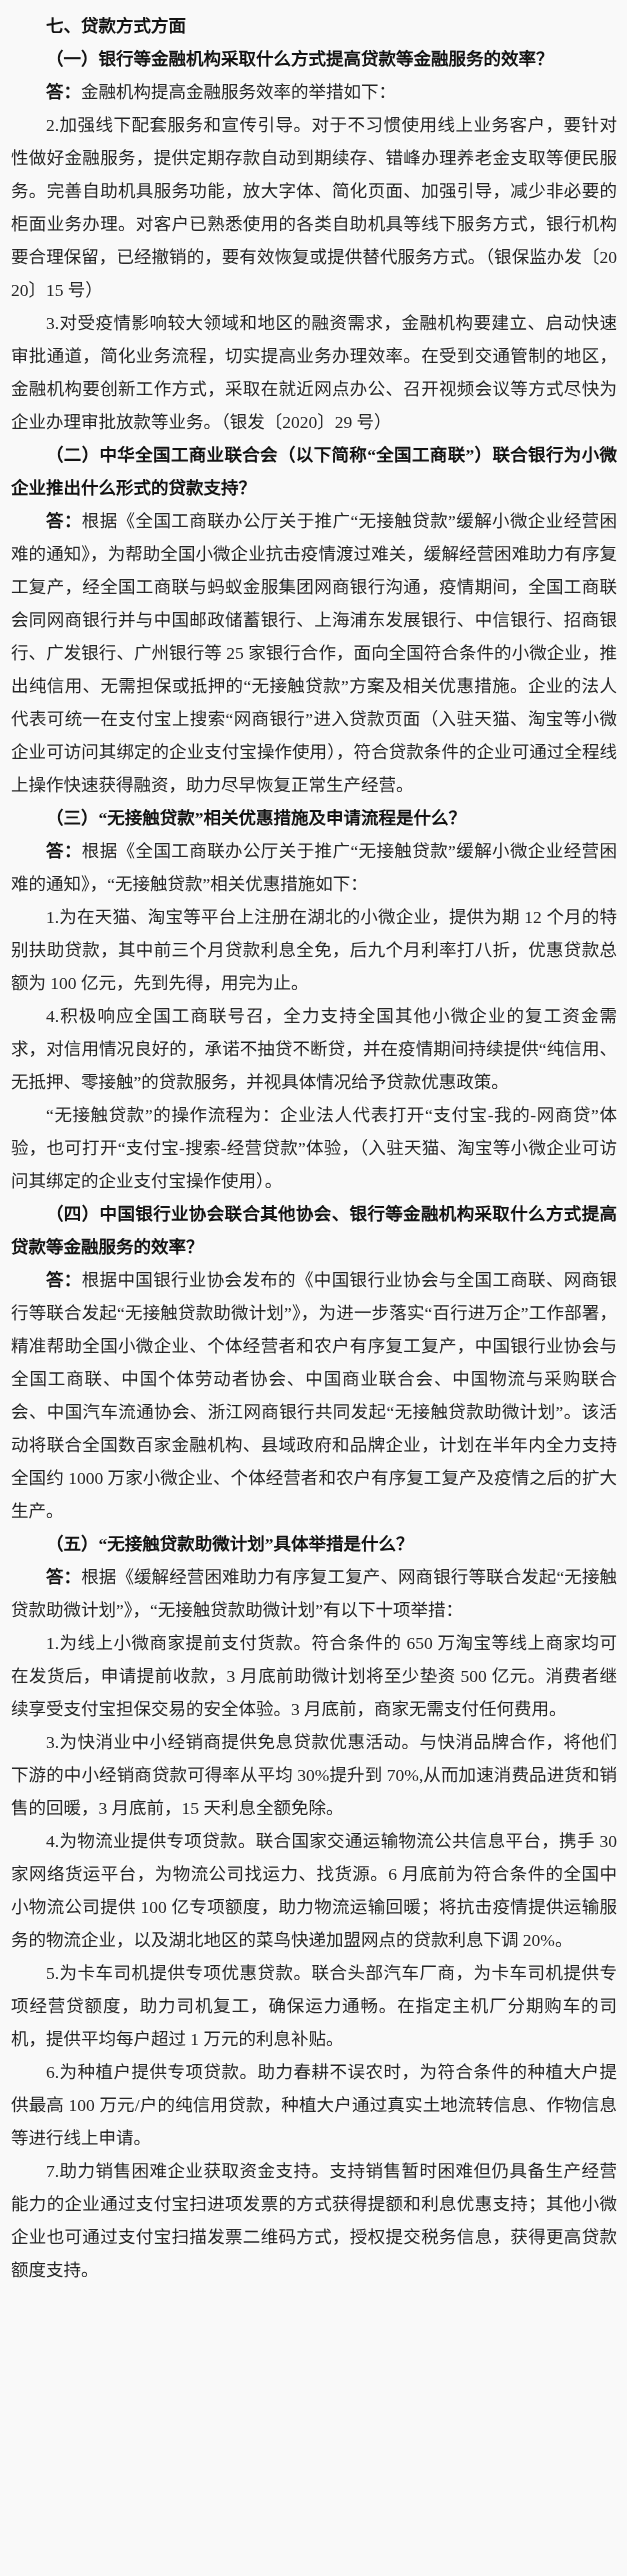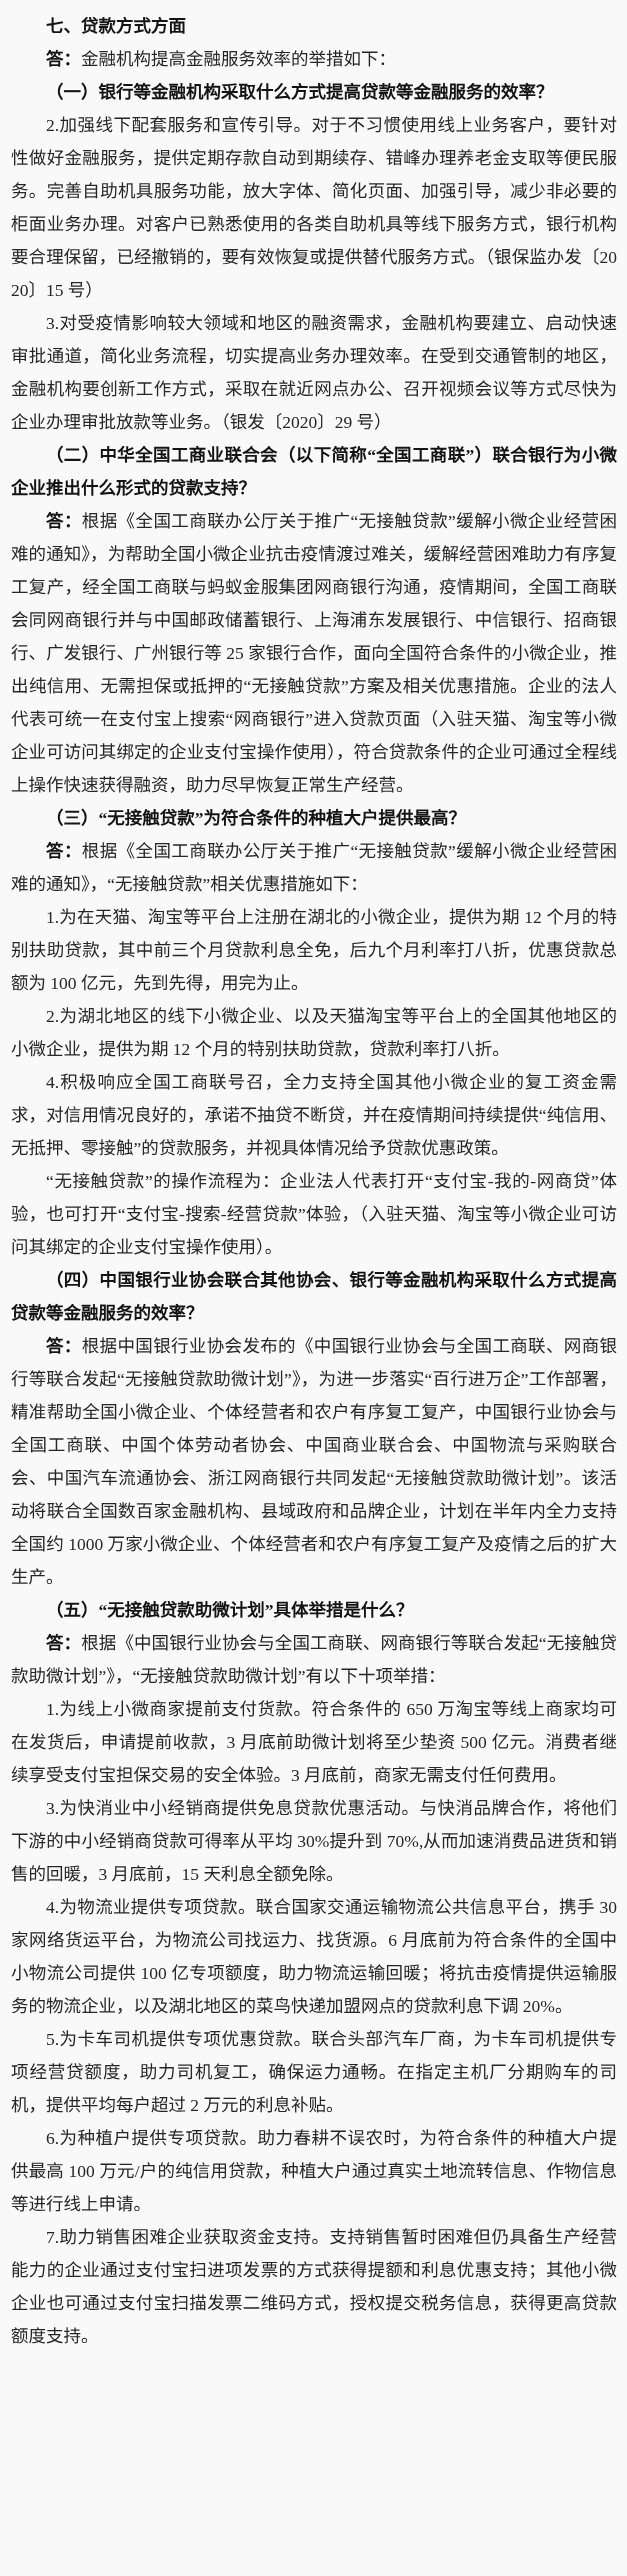--- a/index.html
+++ b/index.html
@@ -37,37 +37,36 @@
     font-weight: 700;
     color: #141414;
   }
 </style>
 </head>
 <body>
 
 <div class="page">
   <div id="content">
       <p class="para section-title">七、贷款方式方面</p>
+      <p class="para question">（一）银行等金融机构采取什么方式提高贷款等金融服务的效率？</p>
       <p class="para answer"><strong class="lead">答：</strong><span>金融机构提高金融服务效率的举措如下：</span></p>
-      <p class="para question">（一）银行等金融机构采取什么方式提高贷款等金融服务的效率？</p>
       <p class="para body">2.加强线下配套服务和宣传引导。对于不习惯使用线上业务客户，要针对性做好金融服务，提供定期存款自动到期续存、错峰办理养老金支取等便民服务。完善自助机具服务功能，放大字体、简化页面、加强引导，减少非必要的柜面业务办理。对客户已熟悉使用的各类自助机具等线下服务方式，银行机构要合理保留，已经撤销的，要有效恢复或提供替代服务方式。（银保监办发〔2020〕15 号）</p>
       <p class="para body">3.对受疫情影响较大领域和地区的融资需求，金融机构要建立、启动快速审批通道，简化业务流程，切实提高业务办理效率。在受到交通管制的地区，金融机构要创新工作方式，采取在就近网点办公、召开视频会议等方式尽快为企业办理审批放款等业务。（银发〔2020〕29 号）</p>
       <p class="para question">（二）中华全国工商业联合会（以下简称“全国工商联”）联合银行为小微企业推出什么形式的贷款支持？</p>
       <p class="para answer"><strong class="lead">答：</strong><span>根据《全国工商联办公厅关于推广“无接触贷款”缓解小微企业经营困难的通知》，为帮助全国小微企业抗击疫情渡过难关，缓解经营困难助力有序复工复产，经全国工商联与蚂蚁金服集团网商银行沟通，疫情期间，全国工商联会同网商银行并与中国邮政储蓄银行、上海浦东发展银行、中信银行、招商银行、广发银行、广州银行等 25 家银行合作，面向全国符合条件的小微企业，推出纯信用、无需担保或抵押的“无接触贷款”方案及相关优惠措施。企业的法人代表可统一在支付宝上搜索“网商银行”进入贷款页面（入驻天猫、淘宝等小微企业可访问其绑定的企业支付宝操作使用），符合贷款条件的企业可通过全程线上操作快速获得融资，助力尽早恢复正常生产经营。</span></p>
-      <p class="para question">（三）“无接触贷款”为符合条件的种植大户提供最高？</p>
+      <p class="para question">（三）“无接触贷款”相关优惠措施及申请流程是什么？</p>
       <p class="para answer"><strong class="lead">答：</strong><span>根据《全国工商联办公厅关于推广“无接触贷款”缓解小微企业经营困难的通知》，“无接触贷款”相关优惠措施如下：</span></p>
       <p class="para body">1.为在天猫、淘宝等平台上注册在湖北的小微企业，提供为期 12 个月的特别扶助贷款，其中前三个月贷款利息全免，后九个月利率打八折，优惠贷款总额为 100 亿元，先到先得，用完为止。</p>
-      <p class="para body">2.为湖北地区的线下小微企业、以及天猫淘宝等平台上的全国其他地区的小微企业，提供为期 12 个月的特别扶助贷款，贷款利率打八折。</p>
       <p class="para body">4.积极响应全国工商联号召，全力支持全国其他小微企业的复工资金需求，对信用情况良好的，承诺不抽贷不断贷，并在疫情期间持续提供“纯信用、无抵押、零接触”的贷款服务，并视具体情况给予贷款优惠政策。</p>
       <p class="para body">“无接触贷款”的操作流程为：企业法人代表打开“支付宝-我的-网商贷”体验，也可打开“支付宝-搜索-经营贷款”体验，（入驻天猫、淘宝等小微企业可访问其绑定的企业支付宝操作使用）。</p>
       <p class="para question">（四）中国银行业协会联合其他协会、银行等金融机构采取什么方式提高贷款等金融服务的效率？</p>
       <p class="para answer"><strong class="lead">答：</strong><span>根据中国银行业协会发布的《中国银行业协会与全国工商联、网商银行等联合发起“无接触贷款助微计划”》，为进一步落实“百行进万企”工作部署，精准帮助全国小微企业、个体经营者和农户有序复工复产，中国银行业协会与全国工商联、中国个体劳动者协会、中国商业联合会、中国物流与采购联合会、中国汽车流通协会、浙江网商银行共同发起“无接触贷款助微计划”。该活动将联合全国数百家金融机构、县域政府和品牌企业，计划在半年内全力支持全国约 1000 万家小微企业、个体经营者和农户有序复工复产及疫情之后的扩大生产。</span></p>
       <p class="para question">（五）“无接触贷款助微计划”具体举措是什么？</p>
-      <p class="para answer"><strong class="lead">答：</strong><span>根据《中国银行业协会与全国工商联、网商银行等联合发起“无接触贷款助微计划”》，“无接触贷款助微计划”有以下十项举措：</span></p>
+      <p class="para answer"><strong class="lead">答：</strong><span>根据《缓解经营困难助力有序复工复产、网商银行等联合发起“无接触贷款助微计划”》，“无接触贷款助微计划”有以下十项举措：</span></p>
       <p class="para body">1.为线上小微商家提前支付货款。符合条件的 650 万淘宝等线上商家均可在发货后，申请提前收款，3 月底前助微计划将至少垫资 500 亿元。消费者继续享受支付宝担保交易的安全体验。3 月底前，商家无需支付任何费用。</p>
       <p class="para body">3.为快消业中小经销商提供免息贷款优惠活动。与快消品牌合作，将他们下游的中小经销商贷款可得率从平均 30%提升到 70%,从而加速消费品进货和销售的回暖，3 月底前，15 天利息全额免除。</p>
       <p class="para body">4.为物流业提供专项贷款。联合国家交通运输物流公共信息平台，携手 30 家网络货运平台，为物流公司找运力、找货源。6 月底前为符合条件的全国中小物流公司提供 100 亿专项额度，助力物流运输回暖；将抗击疫情提供运输服务的物流企业，以及湖北地区的菜鸟快递加盟网点的贷款利息下调 20%。</p>
-      <p class="para body">5.为卡车司机提供专项优惠贷款。联合头部汽车厂商，为卡车司机提供专项经营贷额度，助力司机复工，确保运力通畅。在指定主机厂分期购车的司机，提供平均每户超过 2 万元的利息补贴。</p>
+      <p class="para body">5.为卡车司机提供专项优惠贷款。联合头部汽车厂商，为卡车司机提供专项经营贷额度，助力司机复工，确保运力通畅。在指定主机厂分期购车的司机，提供平均每户超过 1 万元的利息补贴。</p>
       <p class="para body">6.为种植户提供专项贷款。助力春耕不误农时，为符合条件的种植大户提供最高 100 万元/户的纯信用贷款，种植大户通过真实土地流转信息、作物信息等进行线上申请。</p>
       <p class="para body">7.助力销售困难企业获取资金支持。支持销售暂时困难但仍具备生产经营能力的企业通过支付宝扫进项发票的方式获得提额和利息优惠支持；其他小微企业也可通过支付宝扫描发票二维码方式，授权提交税务信息，获得更高贷款额度支持。</p>
     </div>
 </div>
 
 
 </body></html>

